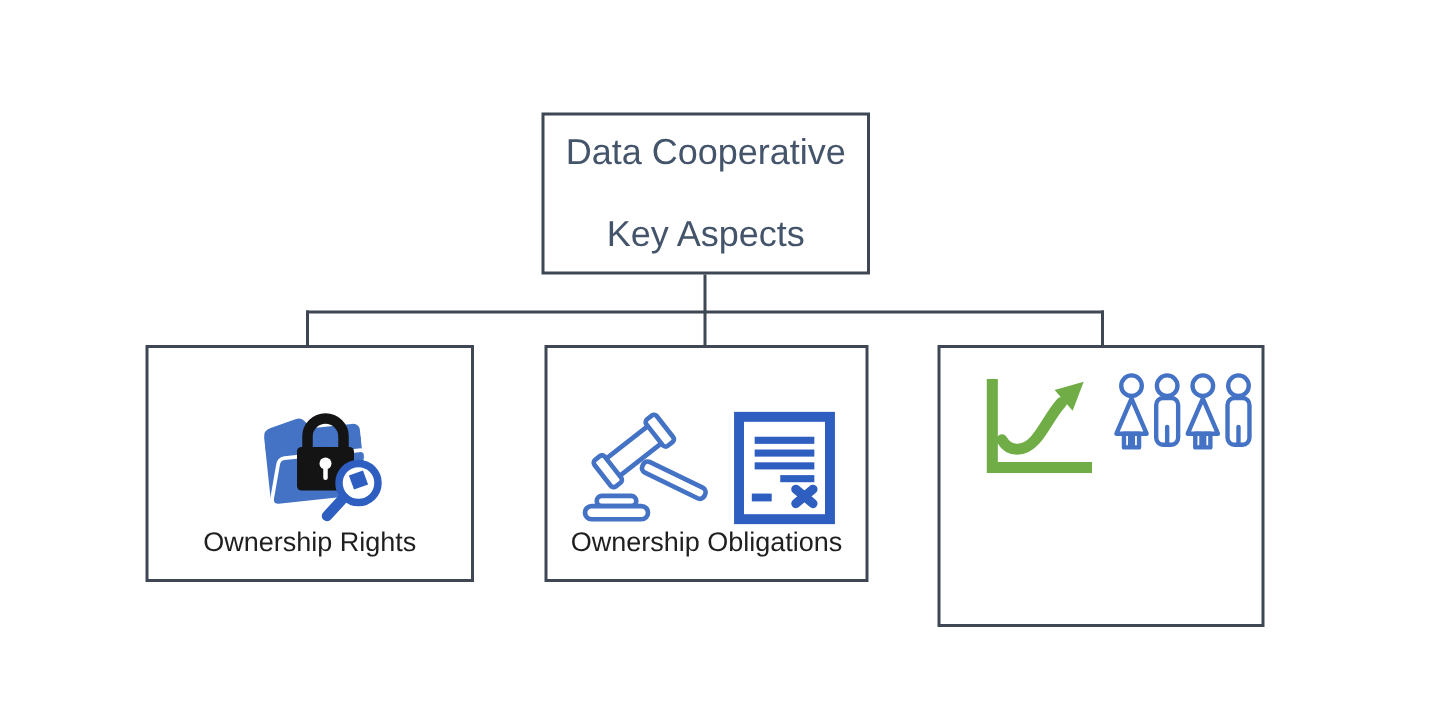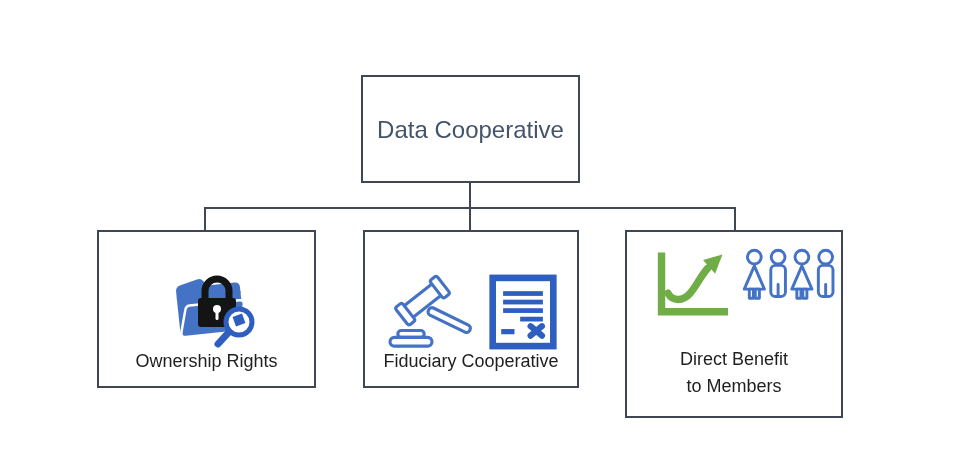--- a/index.html
+++ b/index.html
@@ -48,20 +48,21 @@
   .curve{fill:none;stroke:var(--icon-green);stroke-width:8;stroke-linecap:round;}
   .arrowhead{fill:var(--icon-green);}
 </style>
 </head>
 <body>
 
 <div class="canvas">
 
   <div class="node root-node">
     <div class="root-line">Data Cooperative</div>
+    <div class="root-line">Key Aspects</div>
   </div>
 
   <div class="connector c-stem"></div>
   <div class="connector c-bar"></div>
   <div class="connector c-drop left"></div>
   <div class="connector c-drop mid"></div>
   <div class="connector c-drop right"></div>
 
   <div class="node child n1">
     <svg class="icon i-folder" width="95" height="92" viewBox="0 0 95 92">
@@ -95,21 +96,21 @@
     <svg class="icon i-doc" width="72" height="78" viewBox="0 0 76 82">
       <rect class="doc-frame" x="6" y="5" width="64" height="72"></rect>
       <rect class="doc-bar" x="17" y="19" width="42" height="5"></rect>
       <rect class="doc-bar" x="17" y="28" width="42" height="5"></rect>
       <rect class="doc-bar" x="17" y="37" width="42" height="5"></rect>
       <rect class="doc-bar" x="35" y="46" width="24" height="5"></rect>
       <rect class="doc-bar" x="15" y="59" width="14" height="5.5"></rect>
       <line class="doc-x" x1="46" y1="56" x2="58" y2="66"></line>
       <line class="doc-x" x1="58" y1="56" x2="46" y2="66"></line>
     </svg>
-    <div class="node-label">Fiduciary Cooperative</div>
+    <div class="node-label">Ownership Obligations</div>
   </div>
 
   <div class="node child n3">
     <svg class="icon i-chart" width="84" height="72" viewBox="0 0 90 78">
       <path class="axis" d="M12,5 V69 H84"></path>
       <path class="curve" d="M19,49 C24,58 35,58 43,49 C50,41 54,31 62,22"></path>
       <polygon class="arrowhead" points="78,7 57,13 70,28"></polygon>
     </svg>
     <svg class="icon i-people" width="102" height="64" viewBox="0 0 104 70">
       <g>
@@ -128,19 +129,15 @@
         <rect class="blue-ol" x="7.5" y="45" width="4.5" height="10"></rect>
         <rect class="blue-ol" x="14" y="45" width="4.5" height="10"></rect>
         <circle class="blue-ol" cx="13" cy="10" r="7.5"></circle>
       </g>
       <g transform="translate(78,0)">
         <rect class="blue-ol" x="5" y="19" width="16" height="34" rx="5"></rect>
         <line class="blue-ol-line" x1="13" y1="40" x2="13" y2="52"></line>
         <circle class="blue-ol" cx="13" cy="10" r="7.5"></circle>
       </g>
     </svg>
-    <div class="node-label">
-      <div>Direct Benefit</div>
-      <div>to Members</div>
-    </div>
   </div>
 
 </div>
 
 </body></html>

